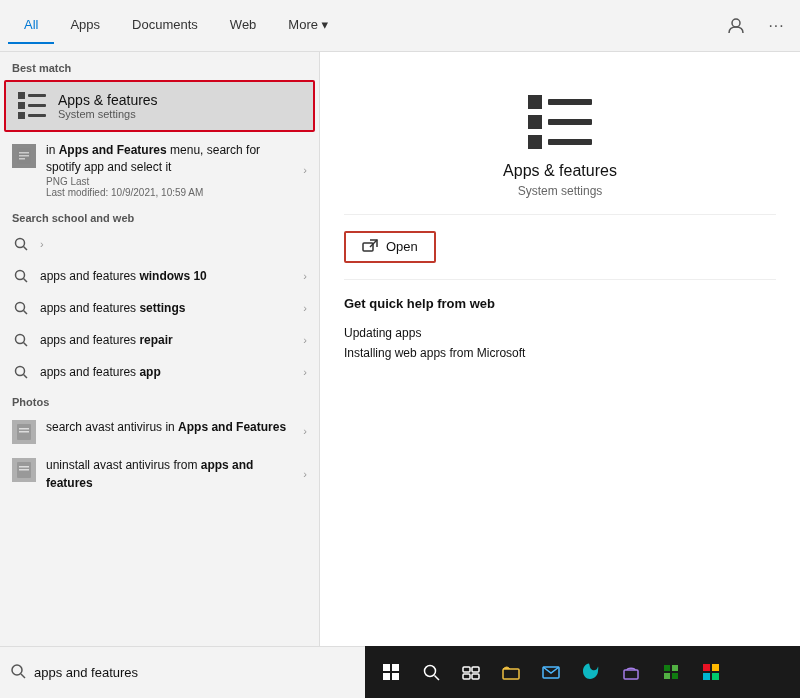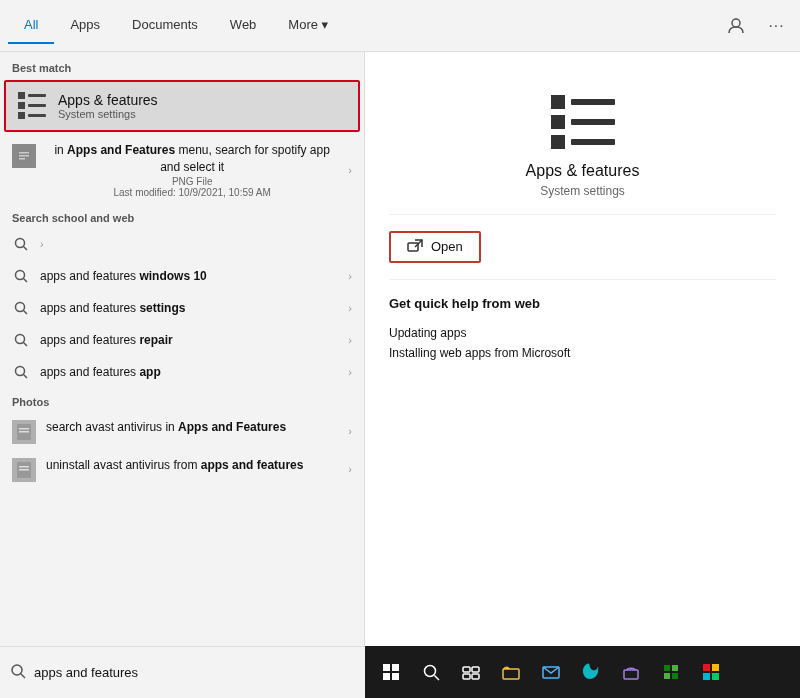--- a/index.html
+++ b/index.html
@@ -57,21 +57,21 @@
     }
 
     
     .main {
       display: flex;
       height: calc(698px - 52px - 52px);
     }
 
     
     .left-panel {
-      width: 365px;
+      width: 320px;
       background: #f3f3f3;
       border-right: 1px solid #ddd;
       display: flex;
       flex-direction: column;
       overflow-y: auto;
     }
 
     .section-label {
       font-size: 11px;
       font-weight: 600;
@@ -111,21 +111,20 @@
     }
 
     
     .file-item {
       padding: 6px 12px;
       display: flex;
       align-items: flex-start;
       gap: 10px;
       cursor: pointer;
       border-radius: 2px;
-      text-align: center;
     }
     .file-icon {
       width: 24px;
       height: 24px;
       background: #8a8a8a;
       display: flex;
       align-items: center;
       justify-content: center;
       flex-shrink: 0;
       margin-top: 2px;
@@ -391,21 +390,21 @@
           <rect x="1" y="1" width="14" height="16" fill="#888" rx="1"></rect>
           <rect x="3" y="5" width="10" height="1.5" fill="#ccc"></rect>
           <rect x="3" y="8" width="10" height="1.5" fill="#ccc"></rect>
           <rect x="3" y="11" width="6" height="1.5" fill="#ccc"></rect>
         </svg>
       </div>
       <div class="file-text">
         <div class="name">
           in <b>Apps and Features</b> menu, search for spotify app and select it
         </div>
-        <div class="meta">PNG File</div>
+        <div class="meta">PNG Last</div>
         <div class="meta">Last modified: 10/9/2021, 10:59 AM</div>
       </div>
       <div class="chevron">›</div>
     </div>
 
     <div class="web-section-label">Search school and web</div>
 
     <div class="web-item">
       <div class="search-icon-sm">
         <svg width="14" height="14" viewBox="0 0 14 14">

